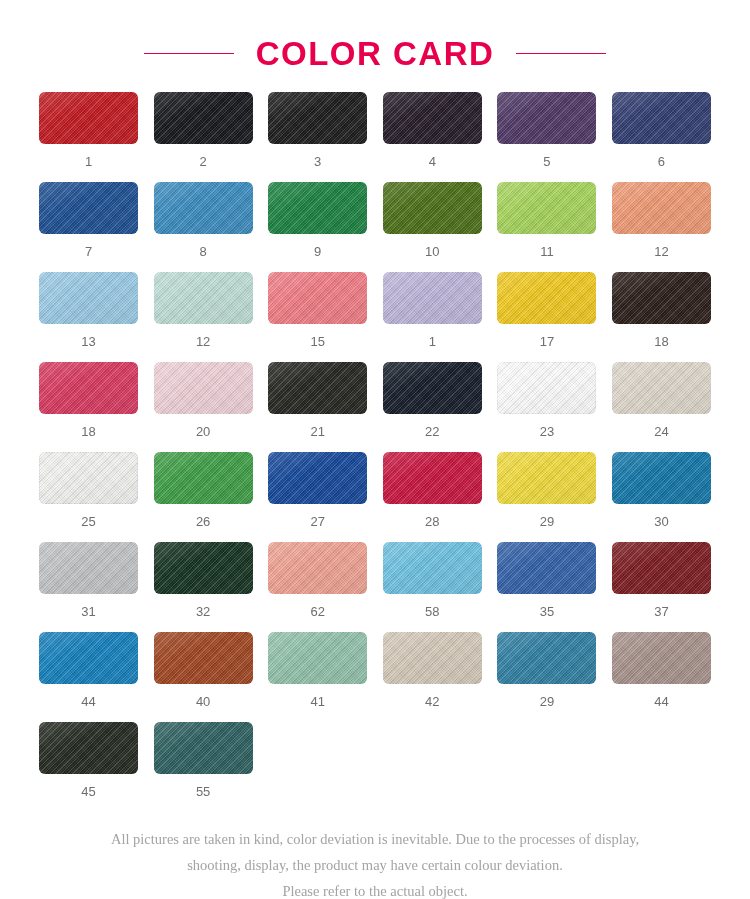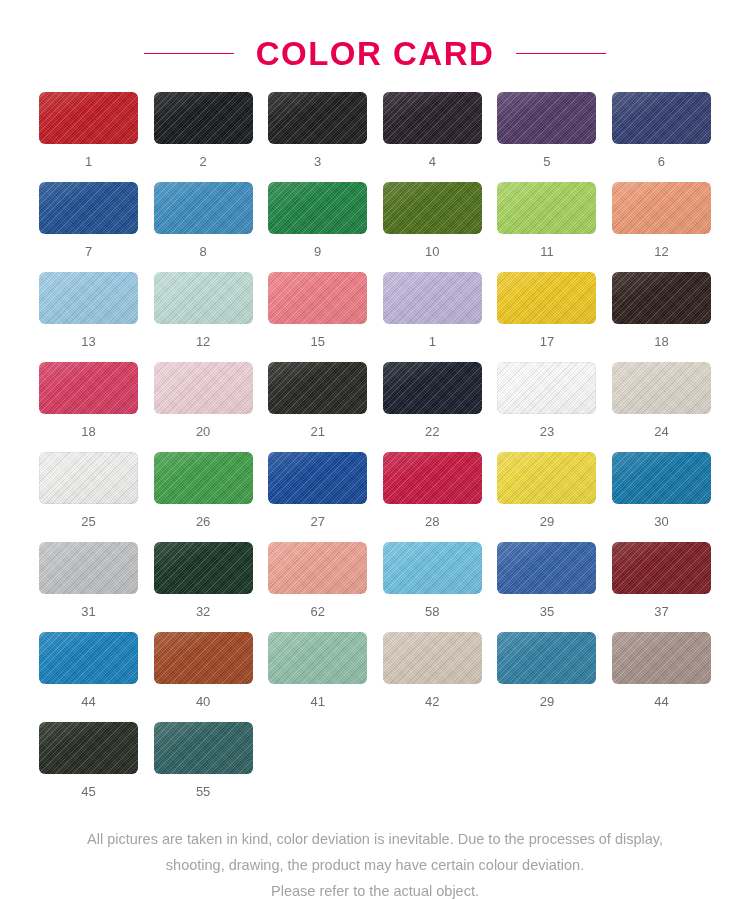--- a/index.html
+++ b/index.html
@@ -121,21 +121,21 @@
   
   .footer {
     width: 720px;
     margin: 14px auto 0 auto;
     text-align: center;
     color: #a3a3a3;
     font-size: 14.5px;
     line-height: 26px;
     font-family: "Liberation Sans", sans-serif;
   }
-  .footer div { white-space: nowrap; }
+  .footer div { white-space: nowrap; font-family: Liberation Serif, serif; }
 </style>
 </head>
 <body>
 
 <div class="page">
 
   <div class="header">
     <span class="rule"></span>
     <span class="title">COLOR CARD</span>
     <span class="rule"></span>
@@ -315,17 +315,17 @@
         <div class="swatch-label">45</div>
       </div>
       <div class="cell">
         <div class="swatch" style="background-color: rgb(44, 95, 95);"></div>
         <div class="swatch-label">55</div>
       </div>
     </div>
 
   <div class="footer">
     <div>All pictures are taken in kind, color deviation is inevitable. Due to the processes of display,</div>
-    <div>shooting, drawing, the product may have certain colour deviation.</div>
+    <div>shooting, display, the product may have certain colour deviation.</div>
     <div>Please refer to the actual object.</div>
   </div>
 
 </div>
 
 </body></html>

